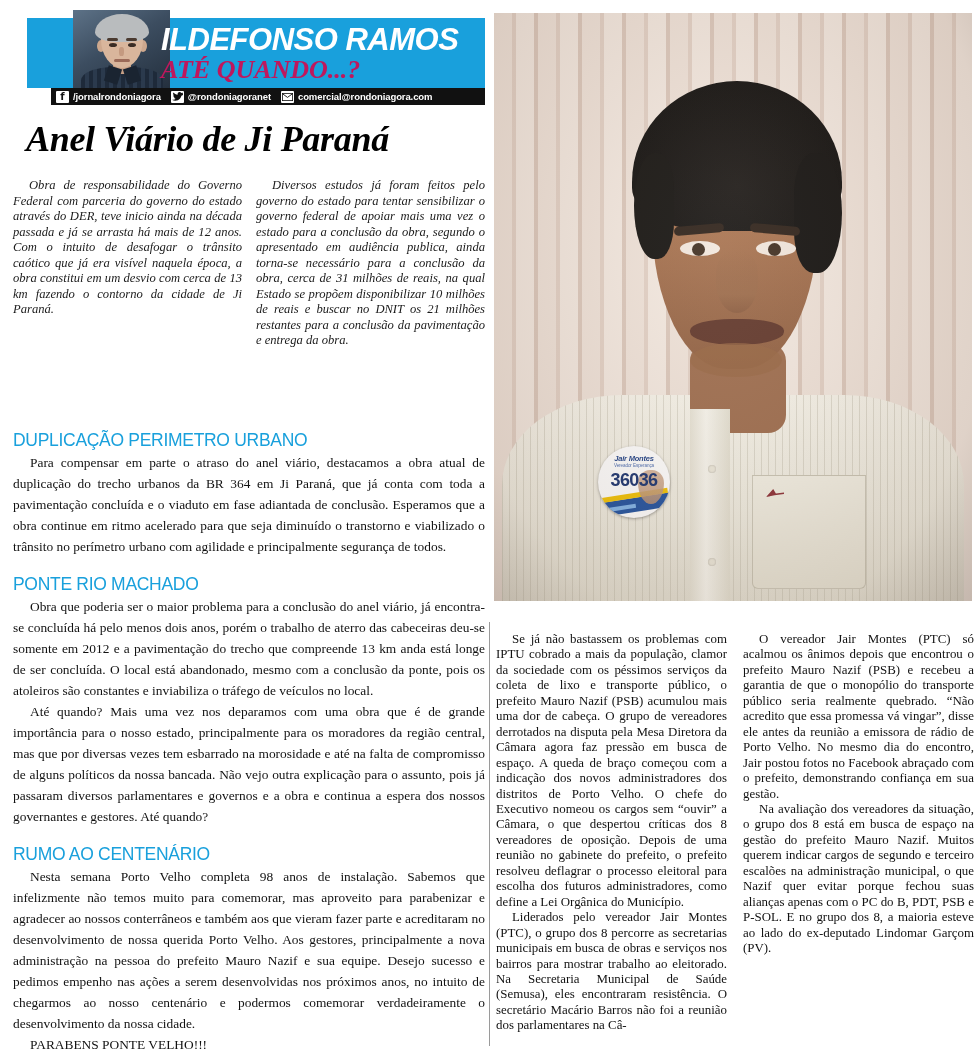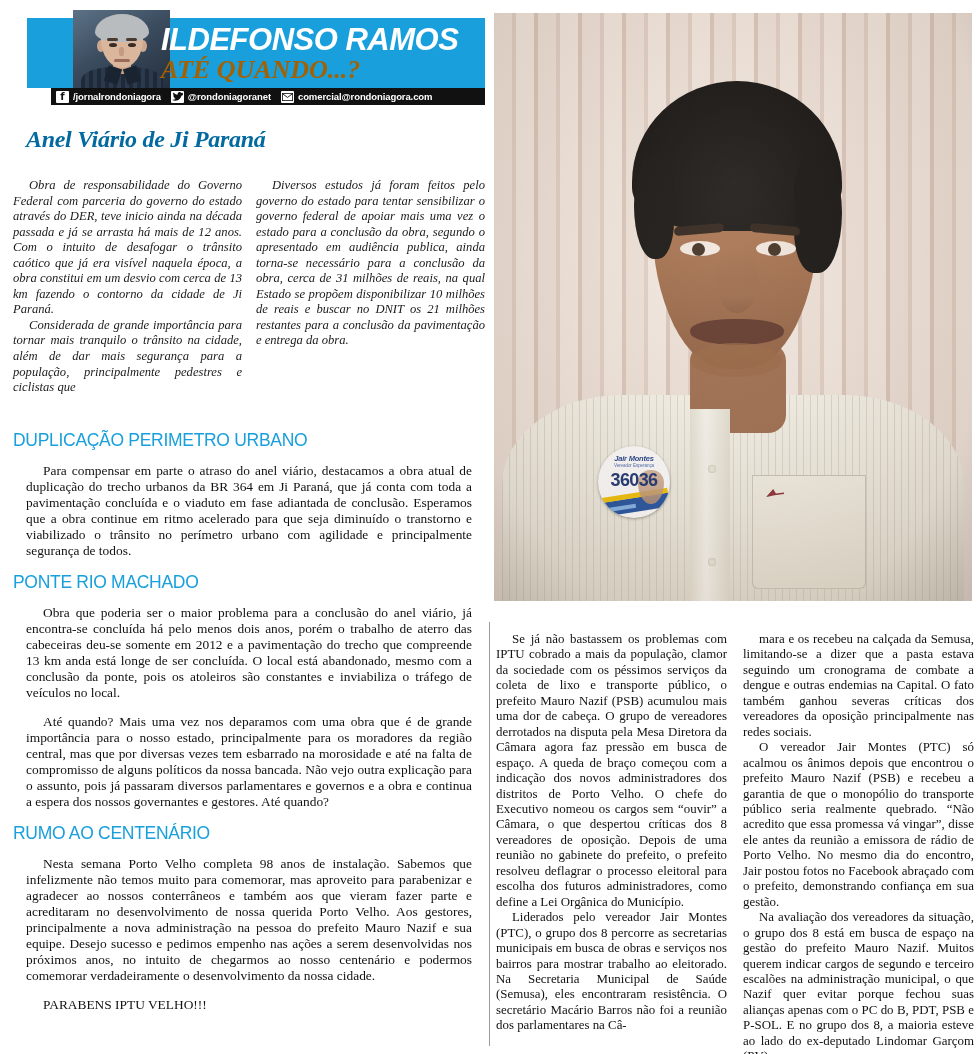--- a/index.html
+++ b/index.html
@@ -94,21 +94,21 @@
     color: #ffffff;
     white-space: nowrap;
   }
   .mast-tag {
     font-family: "Liberation Serif", serif;
     font-weight: bold;
     font-style: italic;
     font-size: 26px;
     line-height: 27px;
     letter-spacing: 0px;
-    color: #a16207;
+    color: #be185d;
     white-space: nowrap;
     margin-top: 1px;
   }
   .mast-social {
     position: absolute;
     left: 38px;
     top: 78px;
     width: 434px;
     height: 17px;
     background: #111111;
@@ -152,23 +152,23 @@
 
   
   .headline {
     position: absolute;
     left: 26px;
     top: 120px;
     width: 450px;
     font-family: "Liberation Serif", serif;
     font-weight: bold;
     font-style: italic;
-    font-size: 24px;
+    font-size: 36px;
     line-height: 38px;
-    color: #0369a1;
+    color: #000000;
     letter-spacing: -0.3px;
   }
 
   
   .lead-cols {
     position: absolute;
     left: 13px;
     top: 178px;
     width: 472px;
     display: flex;
@@ -198,29 +198,29 @@
   .sec-head {
     font-family: "Liberation Sans", sans-serif;
     font-weight: normal;
     font-size: 17.5px;
     line-height: 20px;
     color: #19a0dc;
     letter-spacing: -0.3px;
     margin: 0 0 2px 0;
   }
   .story p {
-    margin: 13px;
+    margin: 0;
     font-family: "Liberation Serif", serif;
     font-size: 13.4px;
-    line-height: 16px;
+    line-height: 21px;
     text-align: justify;
     text-indent: 17px;
     color: #111111;
   }
-  .gap-before { }
+  .gap-before { margin-top: 17px; }
   .no-indent { text-indent: 17px; }
 
   
   .vrule {
     position: absolute;
     left: 489px;
     top: 622px;
     width: 1px;
     height: 424px;
     background: #9a9a9a;
@@ -447,39 +447,38 @@
         <span class="soc-text">comercial@rondoniagora.com</span>
       </div>
     </div>
   </div>
 
   <div class="headline">Anel Viário de Ji Paraná</div>
 
   <div class="lead-cols">
     <div class="lead-col">
       <p>Obra de responsabilidade do Governo Federal com parceria do governo do estado através do DER, teve inicio ainda na década passada e já se arrasta há mais de 12 anos. Com o intuito de desafogar o trânsito caótico que já era visível naquela época, a obra constitui em um desvio com cerca de 13 km fazendo o contorno da cidade de Ji Paraná.</p>
-      <p>Considerada de grande importância para  tornar mais tranquilo o trânsito na cidade, além de dar mais segurança para a população, principalmente pedestres e ciclistas que</p>
     </div>
     <div class="lead-col">
       <p>Diversos estudos já foram feitos pelo governo do estado para tentar sensibilizar o governo federal de apoiar mais uma vez o estado para a conclusão da obra, segundo o apresentado em audiência publica, ainda torna-se necessário para a conclusão da obra, cerca de 31 milhões de reais, na qual Estado se propõem disponibilizar 10 milhões de reais e buscar no DNIT os 21 milhões restantes para a conclusão da pavimentação e entrega da obra.</p>
     </div>
   </div>
 
   <div class="story">
     <h2 class="sec-head">DUPLICAÇÃO PERIMETRO URBANO</h2>
     <p>Para compensar em parte o atraso do anel viário, destacamos a obra atual de duplicação do trecho urbanos da BR 364 em Ji Paraná, que já conta com toda a pavimentação concluída e o viaduto em fase adiantada de conclusão. Esperamos que a obra continue em ritmo acelerado para que seja diminuído o transtorno e viabilizado o trânsito no perímetro urbano com agilidade e principalmente segurança de todos.</p>
 
     <h2 class="sec-head gap-before">PONTE RIO MACHADO</h2>
     <p>Obra que poderia ser o maior problema para a conclusão do anel viário, já encontra-se concluída há pelo menos dois anos, porém o trabalho de aterro das cabeceiras deu-se somente em 2012 e a pavimentação do trecho que compreende 13 km anda está longe de ser concluída. O local está abandonado, mesmo com a conclusão da ponte, pois os atoleiros são constantes e inviabiliza o tráfego de veículos no local.</p>
 
     <p> Até quando? Mais uma vez nos deparamos com uma obra que é de grande importância para o nosso estado, principalmente para os moradores da região central, mas que por diversas vezes tem esbarrado na morosidade e até na falta de compromisso de alguns políticos da nossa bancada. Não vejo outra explicação para o assunto, pois já passaram diversos parlamentares e governos e a obra e continua a espera dos nossos governantes e gestores. Até quando?</p>
 
     <h2 class="sec-head gap-before">RUMO AO CENTENÁRIO</h2>
     <p>Nesta semana Porto Velho completa 98 anos de instalação. Sabemos que infelizmente não temos muito para comemorar, mas aproveito para parabenizar e agradecer ao nossos conterrâneos e também aos que vieram fazer parte e acreditaram no desenvolvimento de nossa querida Porto Velho. Aos gestores, principalmente a nova administração na pessoa do prefeito Mauro Nazif e sua equipe. Desejo sucesso e pedimos empenho nas ações a serem desenvolvidas nos próximos anos, no intuito de chegarmos ao nosso centenário e podermos comemorar verdadeiramente o desenvolvimento da nossa cidade.</p>
-    <p class="no-indent">PARABENS IPTU VELHO!!!</p>
+    <p class="no-indent">PARABENS PONTE VELHO!!!</p>
   </div>
 
   <div class="vrule"></div>
 
   <div class="photo">
     <div class="ph-blinds"></div>
     <div class="ph-body"></div>
     <div class="ph-body-stripes"></div>
     <div class="ph-neck"></div>
     <div class="ph-placket"></div>
@@ -520,19 +519,18 @@
     <div class="ph-vig"></div>
   </div>
 
 
   <div class="right-cols">
     <div class="rcol">
       <p>Se já não bastassem os problemas com IPTU cobrado a mais da população, clamor da sociedade com os péssimos serviços da coleta de lixo e transporte público, o prefeito Mauro Nazif (PSB) acumulou mais uma dor de cabeça. O grupo de vereadores derrotados na disputa pela Mesa Diretora da Câmara agora faz pressão em busca de espaço. A queda de braço começou com a indicação dos novos administradores dos distritos de Porto Velho. O chefe do Executivo nomeou os cargos sem “ouvir” a Câmara, o que despertou críticas dos 8 vereadores de oposição. Depois de uma reunião no gabinete do prefeito, o prefeito resolveu deflagrar o processo eleitoral para escolha dos futuros administradores, como define a Lei Orgânica do Município.</p>
       <p>Liderados pelo vereador Jair Montes (PTC), o grupo dos 8 percorre as secretarias municipais em busca de obras e serviços nos bairros para mostrar trabalho ao eleitorado. Na Secretaria Municipal de Saúde (Semusa), eles encontraram resistência. O secretário Macário Barros não foi a reunião dos parlamentares na Câ-</p>
     </div>
     <div class="rcol">
-      <p>mara e os recebeu na calçada da Semusa, limitando-se a dizer que a pasta estava seguindo um cronograma de combate a dengue e outras endemias na Capital. O fato também ganhou severas críticas dos vereadores da oposição principalmente nas redes sociais.</p>
       <p>O vereador Jair Montes (PTC) só acalmou os ânimos depois que encontrou o prefeito Mauro Nazif (PSB) e recebeu a garantia de que o monopólio do transporte público seria realmente quebrado. “Não acredito que essa promessa vá vingar”, disse ele antes da reunião a emissora de rádio de Porto Velho. No mesmo dia do encontro, Jair postou fotos no Facebook abraçado com o prefeito, demonstrando confiança em sua gestão.</p>
       <p>Na avaliação dos vereadores da situação, o grupo dos 8 está em busca de espaço na gestão do prefeito Mauro Nazif. Muitos querem indicar cargos de segundo e terceiro escalões na administração municipal, o que Nazif quer evitar porque fechou suas alianças apenas com o PC do B, PDT, PSB e P-SOL. E no grupo dos 8, a maioria esteve ao lado do ex-deputado Lindomar Garçom (PV).</p>
     </div>
   </div>
 
 </div>
 
 </body></html>

